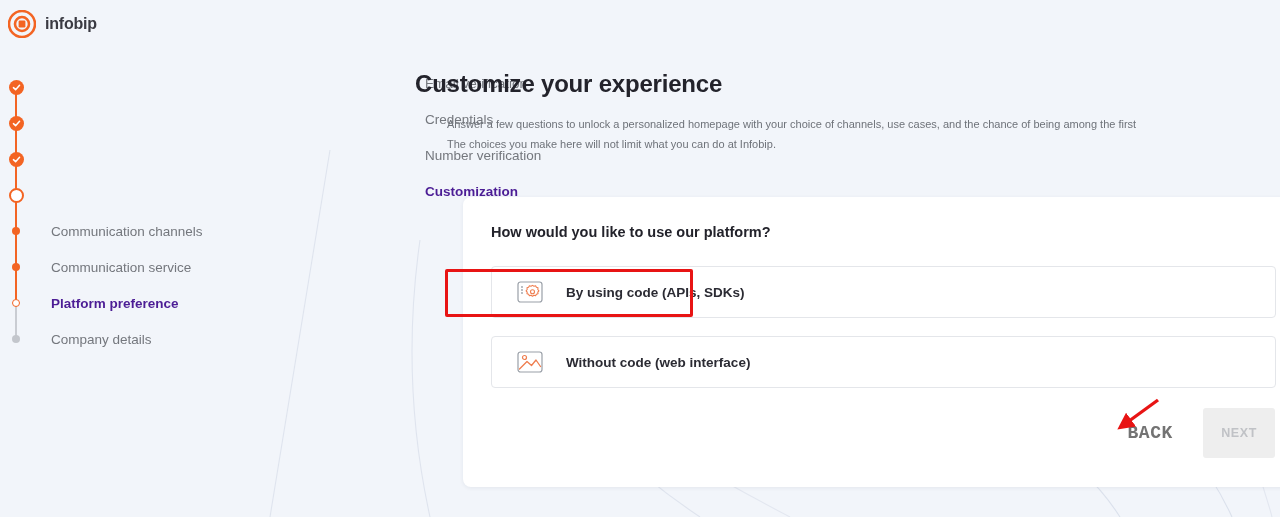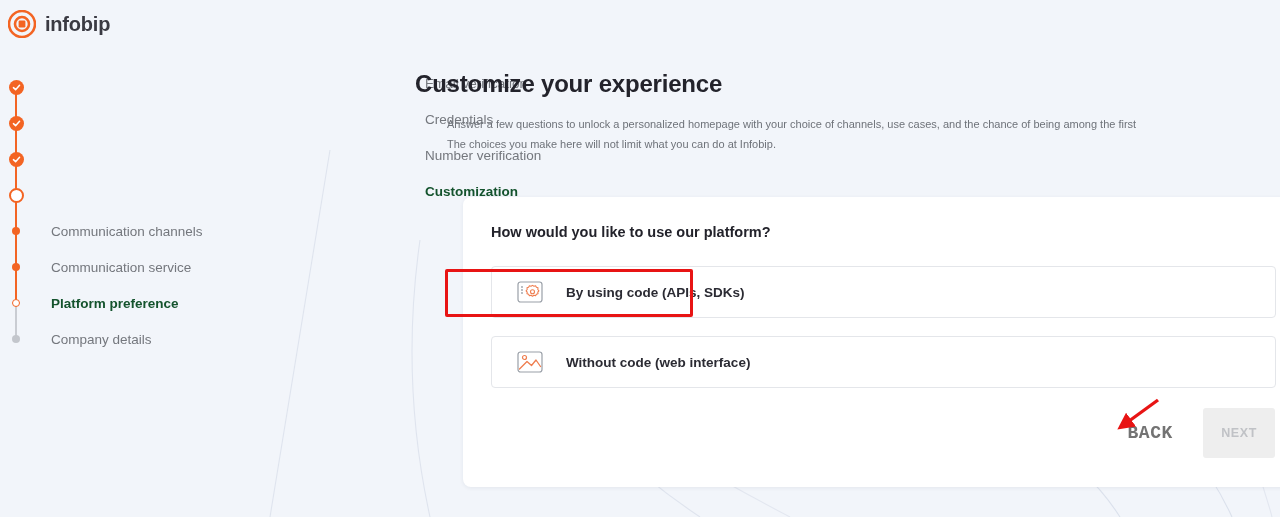--- a/index.html
+++ b/index.html
@@ -33,21 +33,21 @@
   }
   .logo-wrap {
     position: absolute;
     left: 8px; top: 10px;
     display: flex;
     align-items: center;
     gap: 9px;
   }
   .logo-mark { width: 28px; height: 28px; display: block; }
   .logo-text {
-    font-size: 20px;
+    font-size: 16px;
     font-weight: bold;
     color: #3a3a42;
     letter-spacing: -0.2px;
     line-height: 1;
   }
 
   
   .stepper {
     position: absolute;
     left: 0; top: 64px;
@@ -100,21 +100,21 @@
     background: #c3c6cc;
   }
   .step-label {
     font-size: 13.5px;
     color: #74777d;
     white-space: nowrap;
   }
   .step-label.main { margin-left: 10px; }
   .step-label.sub  { margin-left: 19px; }
   .step-label.active {
-    color: #14532d;
+    color: #4c1d95;
     font-weight: bold;
   }
 
   
   .main {
     position: absolute;
     left: 415px; top: 0;
     width: 845px;
     z-index: 2;
   }

